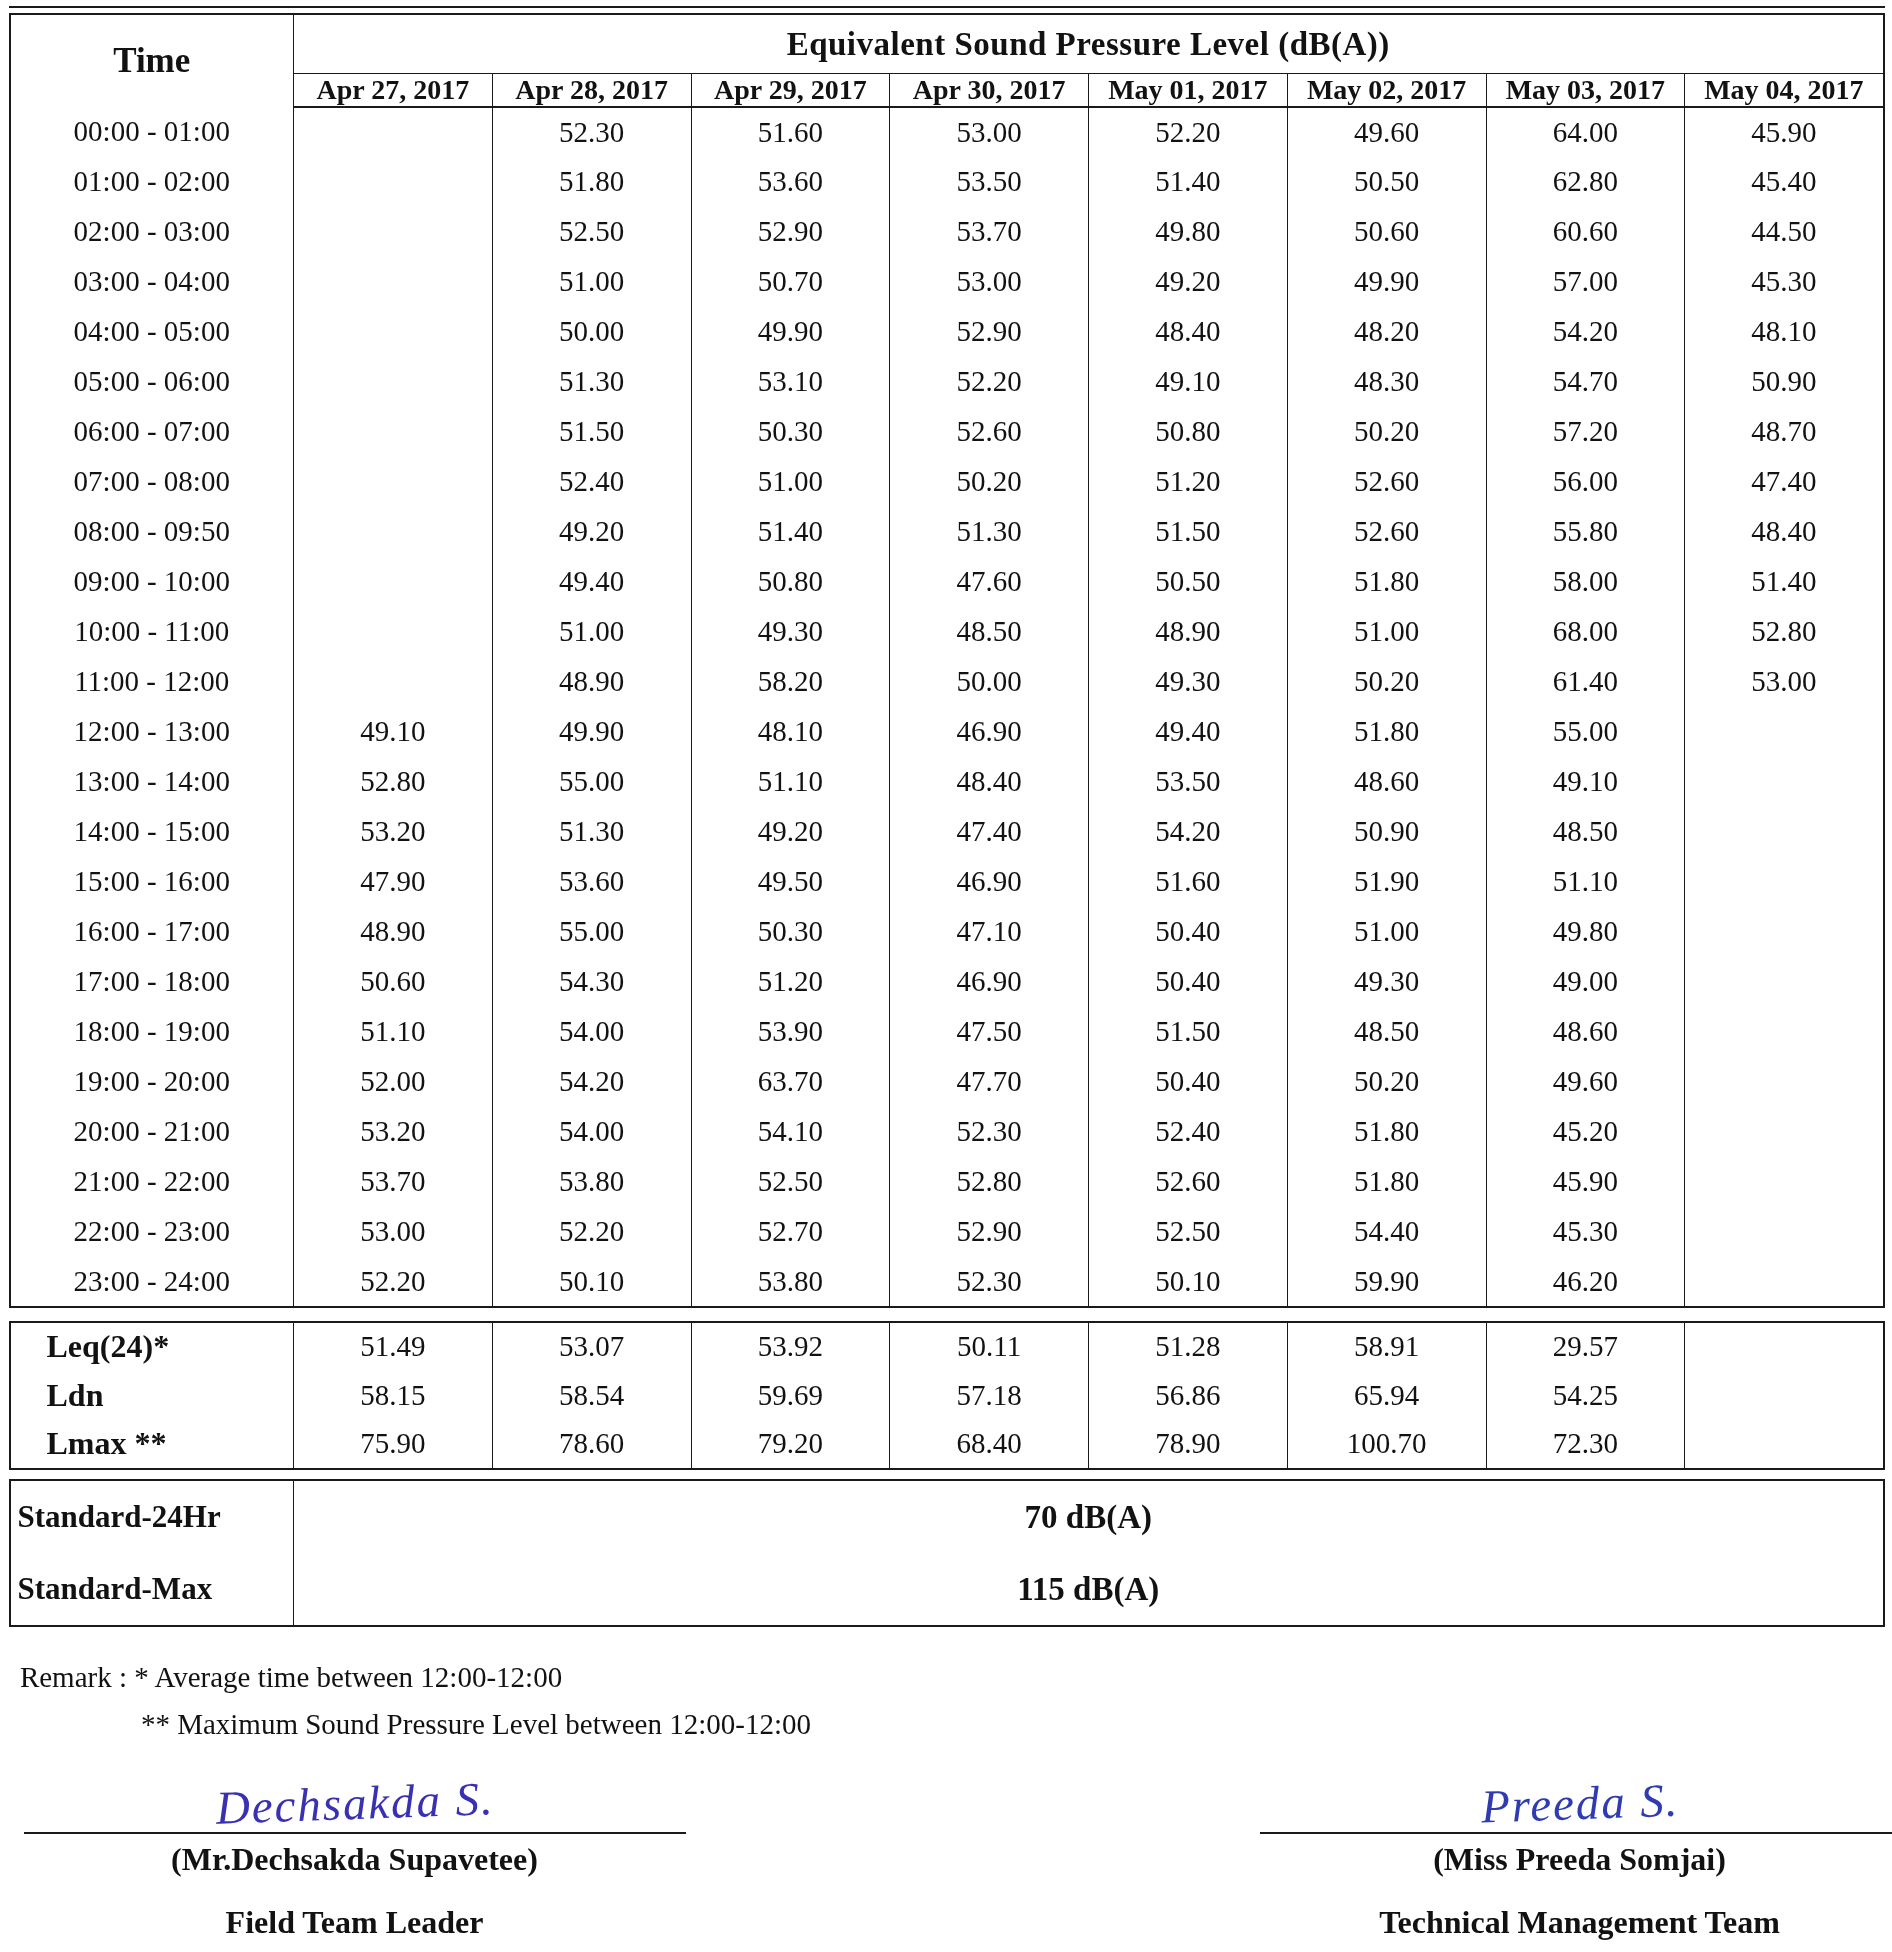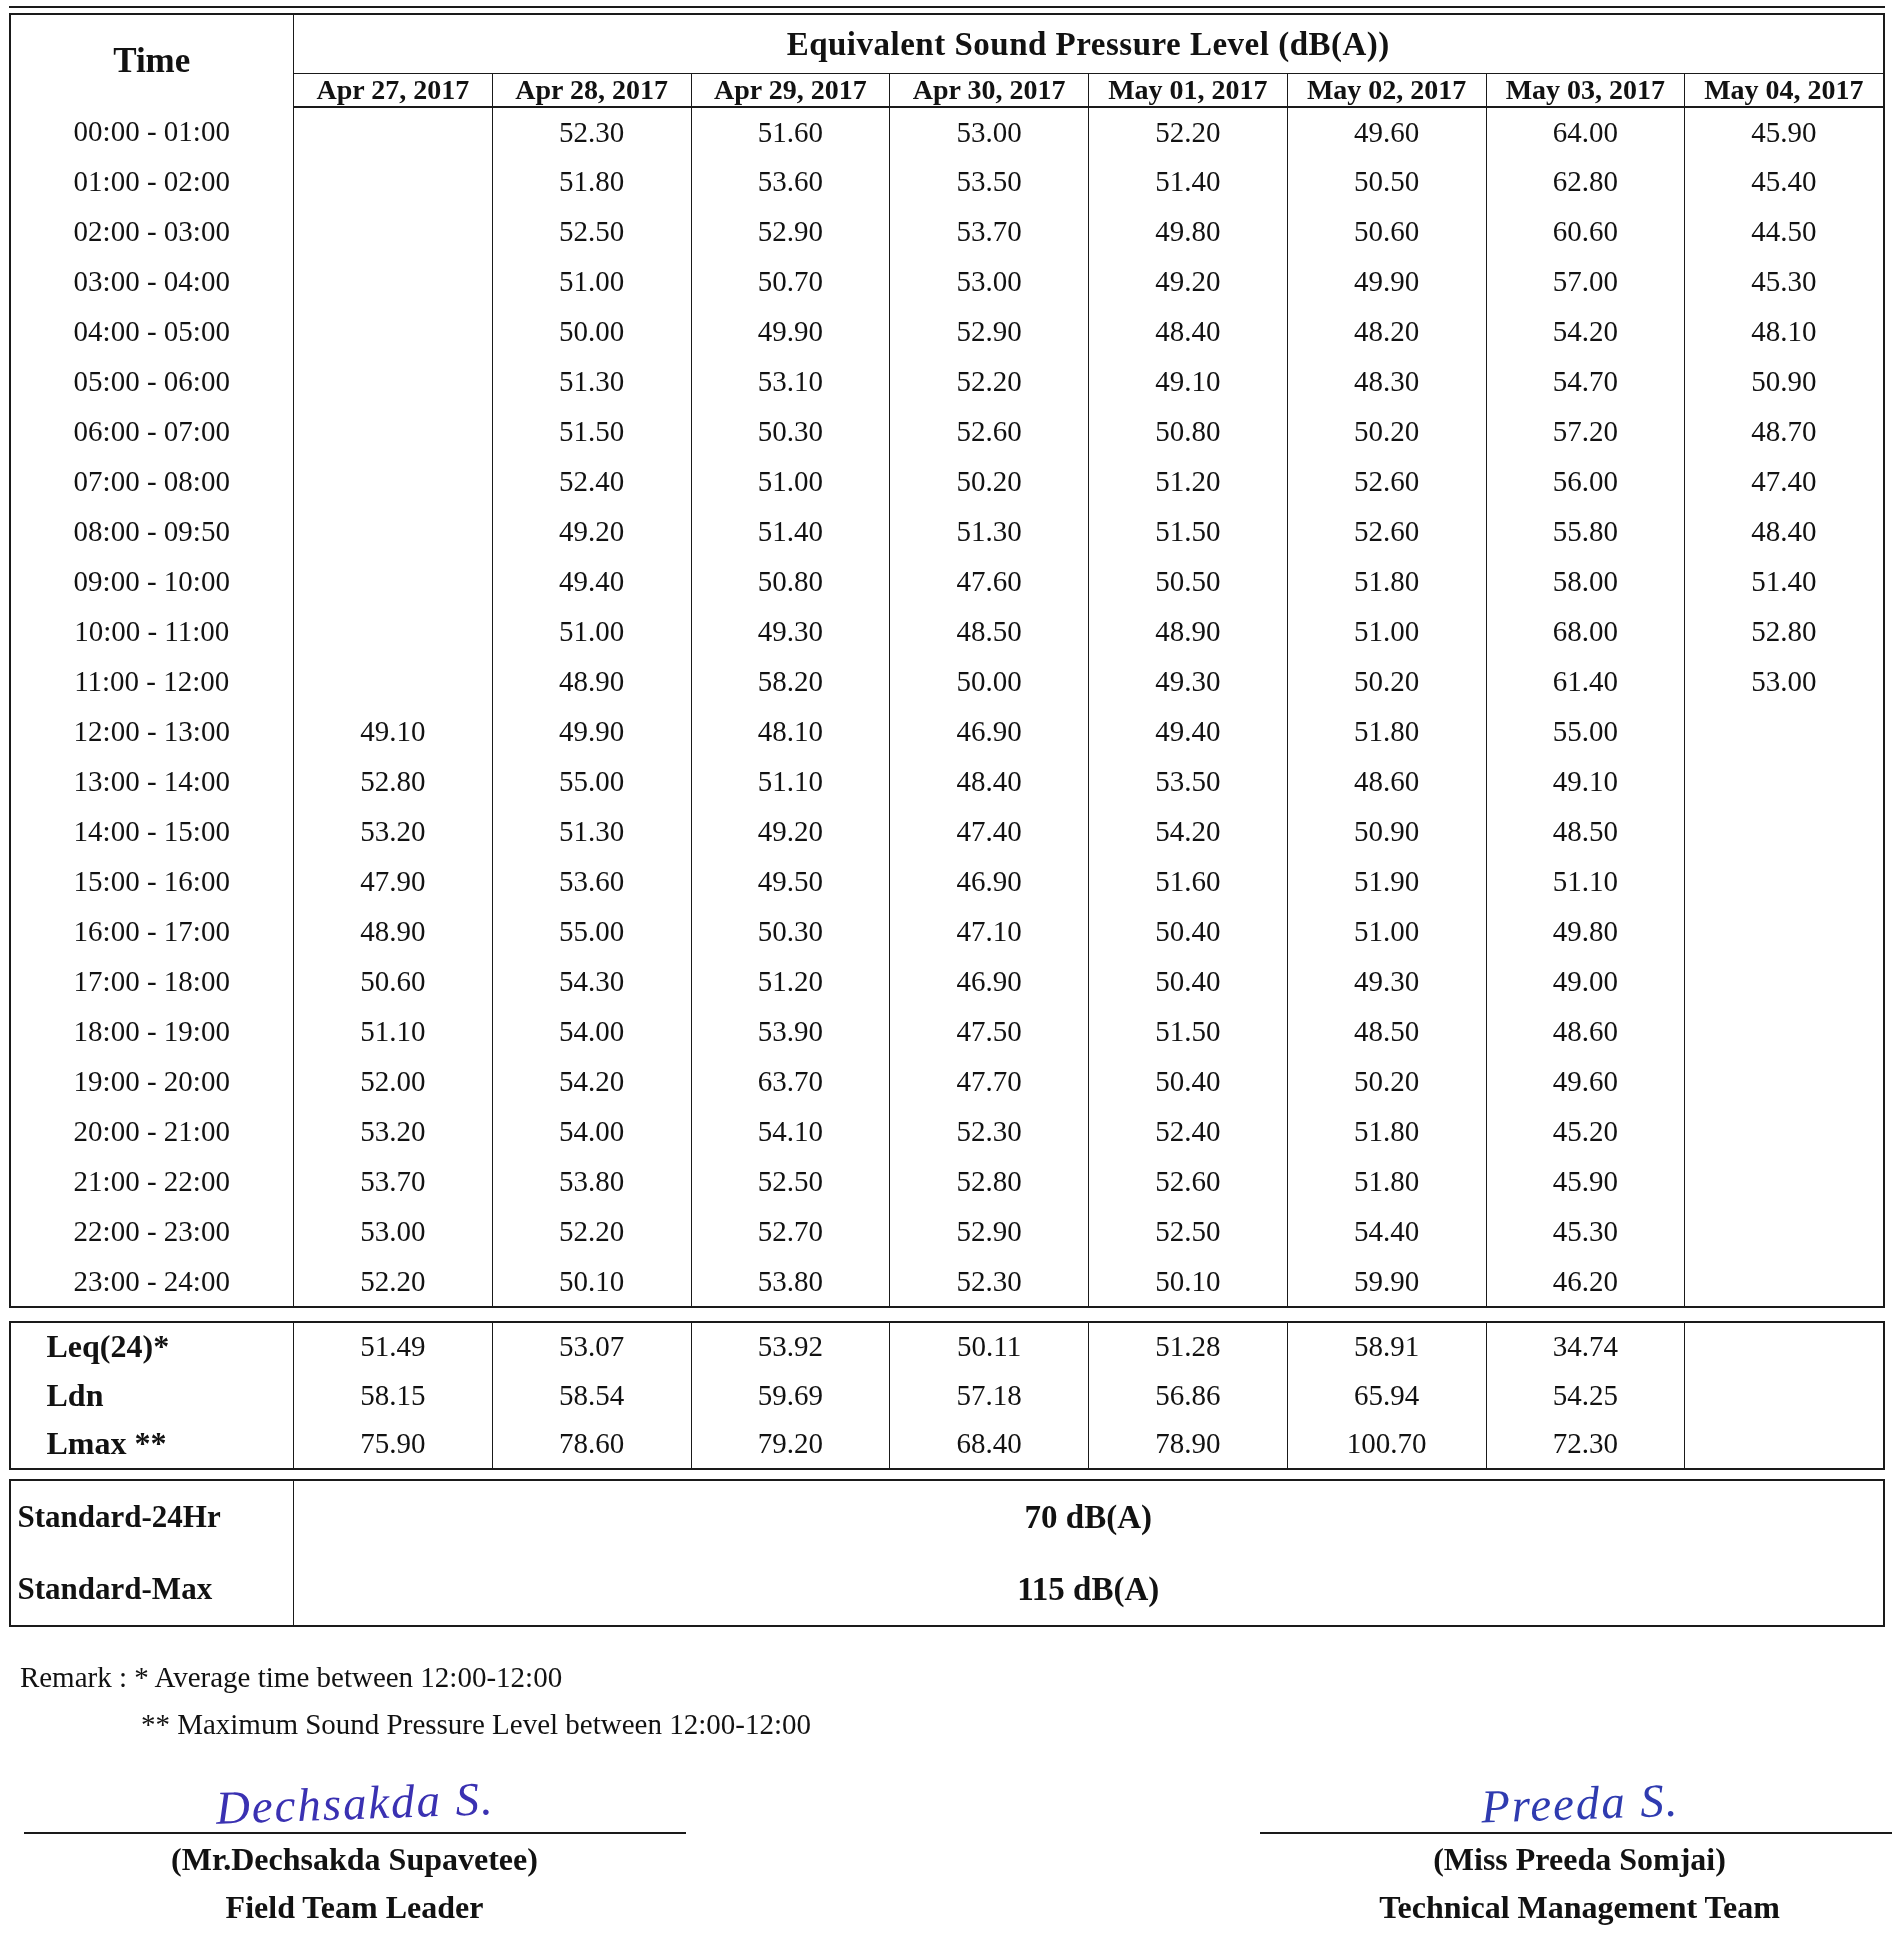--- a/index.html
+++ b/index.html
@@ -54,21 +54,21 @@
   .sig-block { position: absolute; top: 0; }
   .sig-left  { left: 15px;   width: 662px; }
   .sig-right { left: 1251px; width: 640px; }
   .sig-script { height: 66px; display: flex; align-items: flex-end; justify-content: center;
                 font-size: 47px; font-style: italic; letter-spacing: 1.9px;
                 transform: rotate(-2deg); }
   .sig-left  .sig-script { color: #3a31b2; }
   .sig-right .sig-script { color: #2f3bb0; }
   .sig-rule { border-bottom: 2.8px solid #1a1a1a; margin-top: 1.9px; }
   .sig-name  { margin-top: 7.6px;  font-size: 32px; font-weight: bold; text-align: center; }
-  .sig-title { margin-top: 11px; font-size: 32px; font-weight: bold; text-align: center; }
+  .sig-title { margin-top: 26px; font-size: 32px; font-weight: bold; text-align: center; }
 </style>
 </head>
 <body>
 
 <div class="page">
 
   <div class="top-rule"></div>
 
   <table class="main-table">
     <colgroup>
@@ -380,21 +380,21 @@
     </colgroup>
     <tbody id="summary-body">
         <tr>
           <td class="sum-label">Leq(24)*</td>
           <td class="val-cell">51.49</td>
           <td class="val-cell">53.07</td>
           <td class="val-cell">53.92</td>
           <td class="val-cell">50.11</td>
           <td class="val-cell">51.28</td>
           <td class="val-cell">58.91</td>
-          <td class="val-cell">34.74</td>
+          <td class="val-cell">29.57</td>
           <td class="val-cell"></td>
         </tr>
         <tr>
           <td class="sum-label">Ldn</td>
           <td class="val-cell">58.15</td>
           <td class="val-cell">58.54</td>
           <td class="val-cell">59.69</td>
           <td class="val-cell">57.18</td>
           <td class="val-cell">56.86</td>
           <td class="val-cell">65.94</td>

